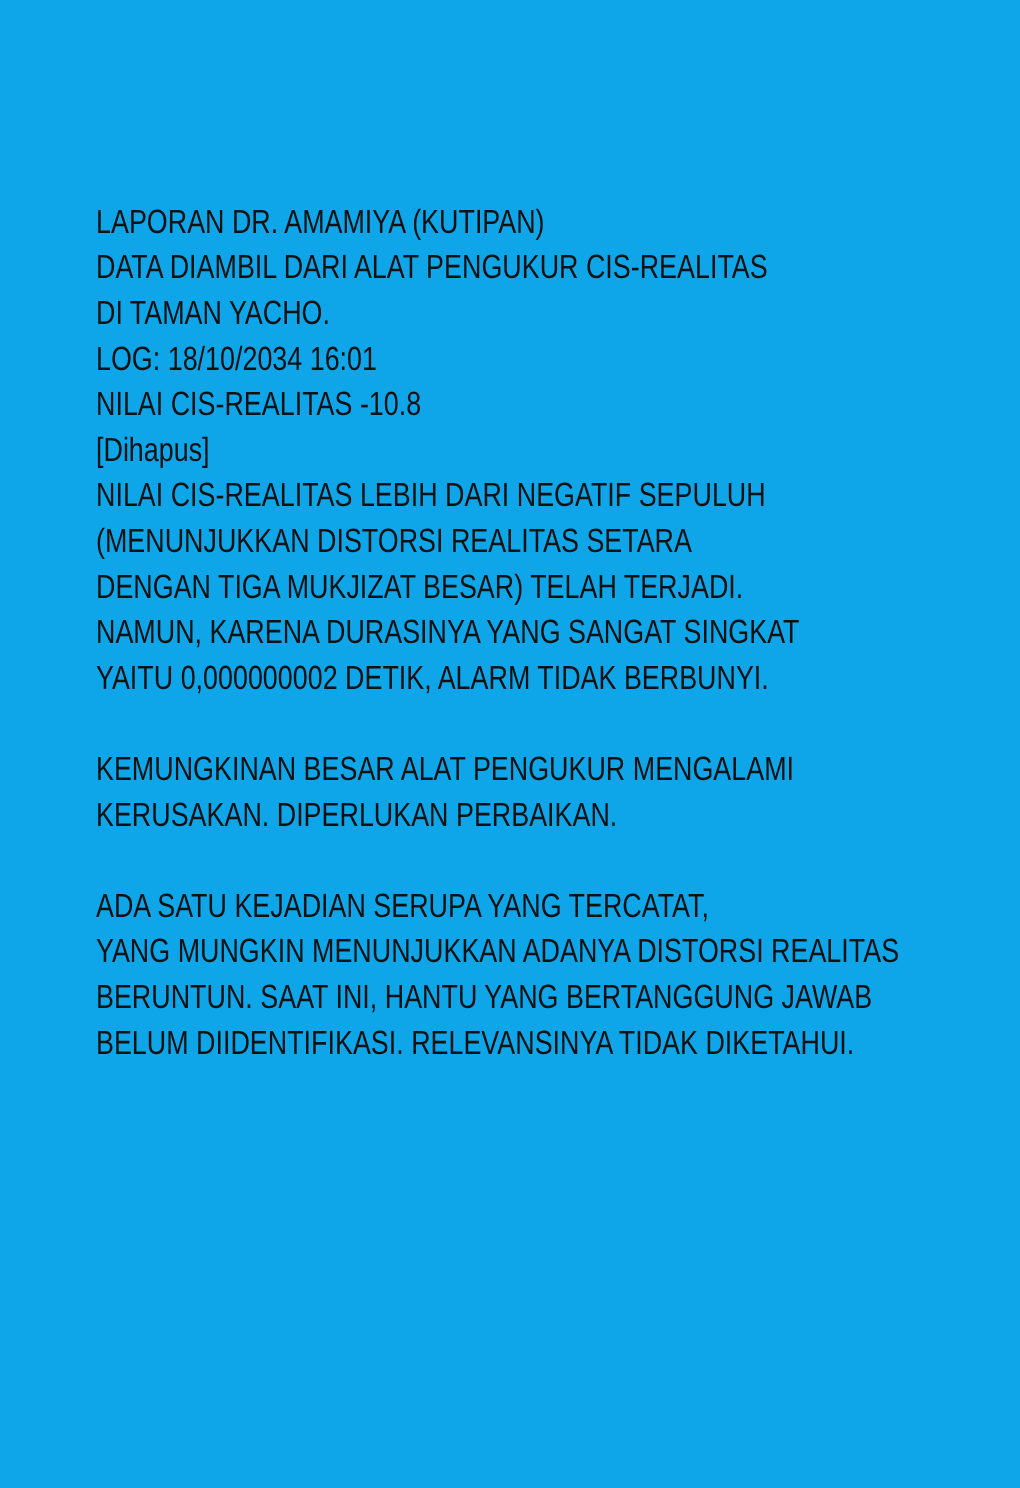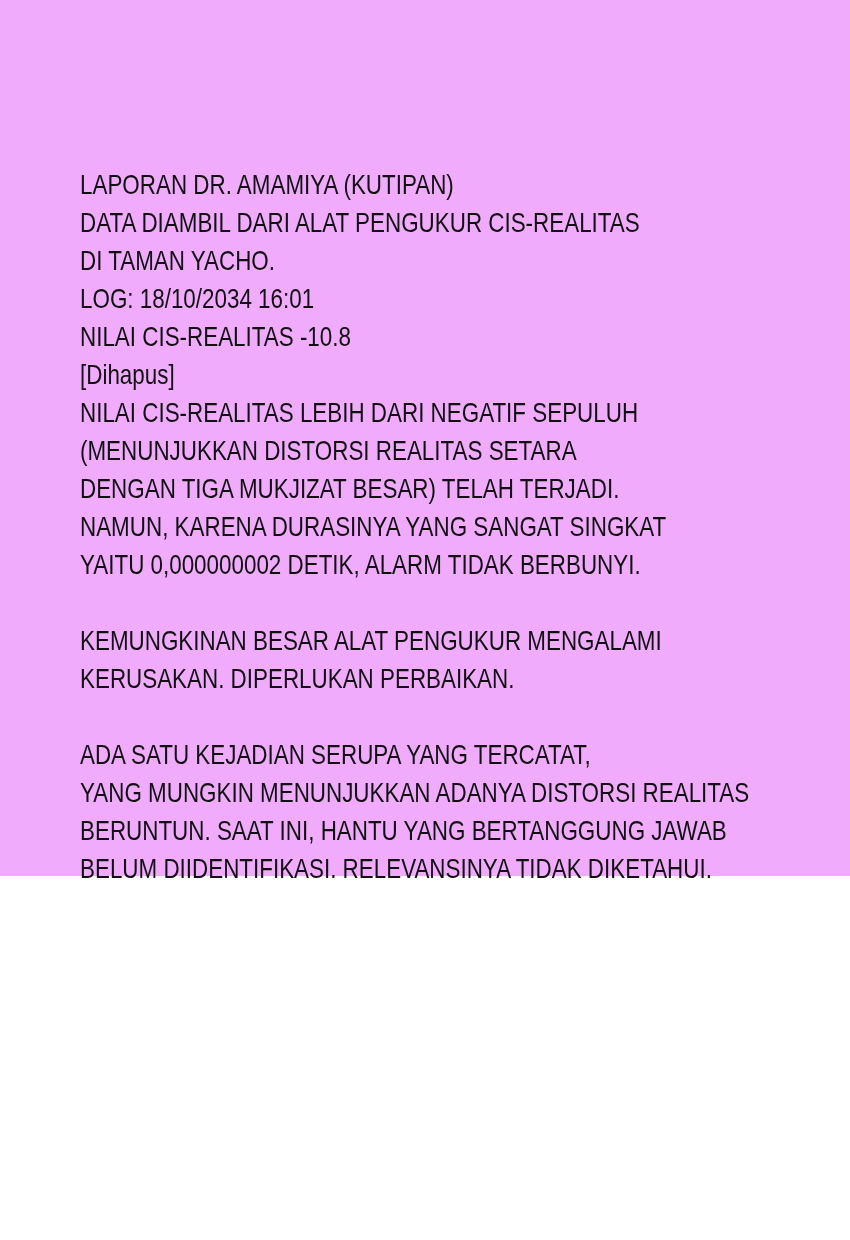--- a/index.html
+++ b/index.html
@@ -11,22 +11,22 @@
       width: 850px;
       height: 1240px;
       position: relative;
       overflow: hidden;
       font-family: "Liberation Sans", "DejaVu Sans", sans-serif;
       color: #111111;
     }
     .page {
       position: absolute;
       left: 0; top: 0;
-      width: 850px; height: 876px;
-      background: #f0abfc;
+      width: 850px; height: 1240px;
+      background: #0ea5e9;
     }
     .doc {
       position: absolute;
       left: 80px;
       top: 166px;
       width: 900px;
       transform-origin: 0 0;
       transform: scaleX(0.80);
     }
     .line {

